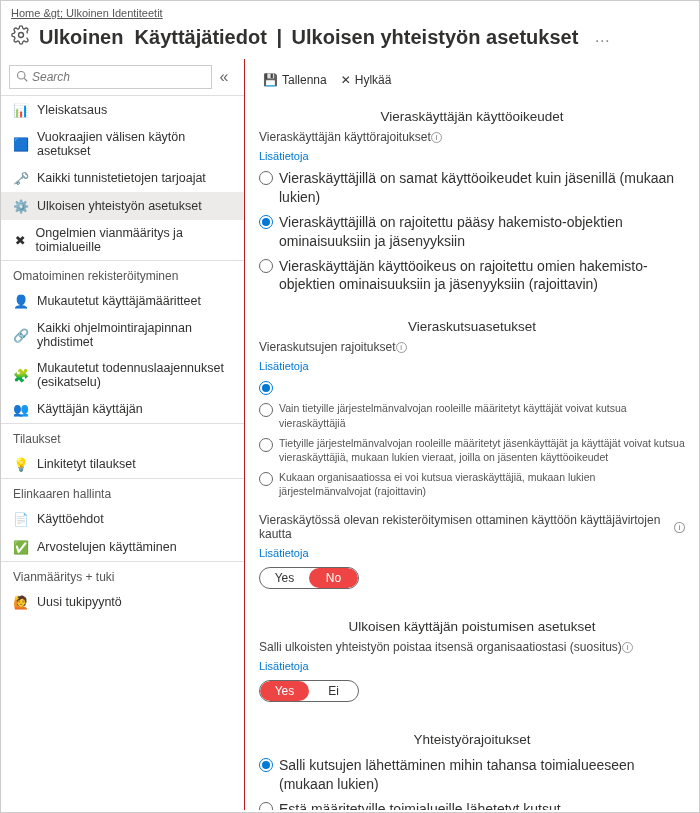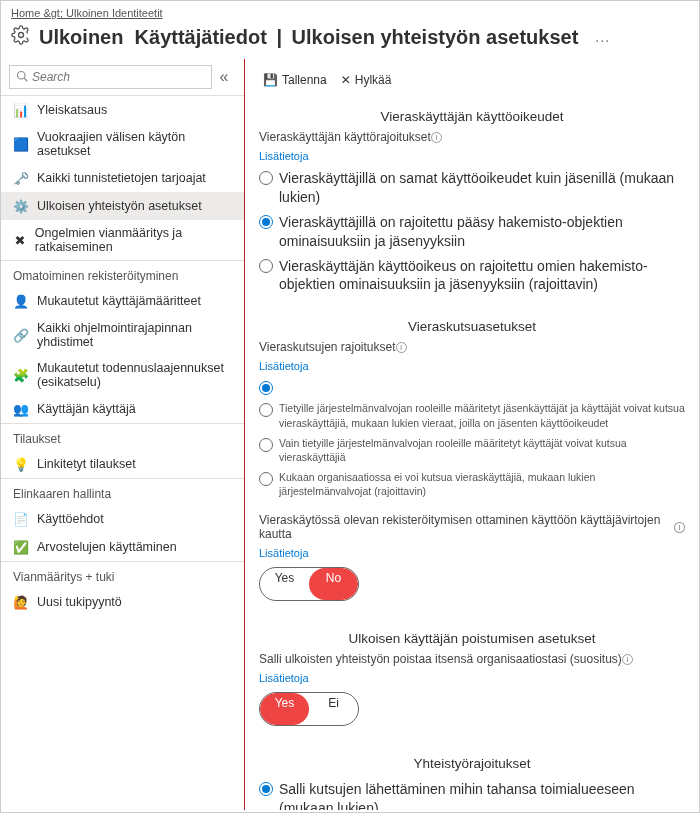--- a/index.html
+++ b/index.html
@@ -30,21 +30,21 @@
   .subtitle { font-size: 12px; color: #444; display: flex; align-items: center; margin-bottom: 2px; }
   .learn-more { font-size: 11px; color: #0078d4; cursor: pointer; margin-bottom: 4px; display: inline-block; }
   .radio-row { display: flex; align-items: flex-start; gap: 6px; padding: 3px 0; }
   .radio-row.small label { font-size: 10.5px; color: #555; }
   .radio-row label { font-size: 14px; color: #323130; line-height: 1.35; }
   .radio-row.selected label { color: #323130; }
   .radio { width: 14px; height: 14px; border: 1px solid #666; border-radius: 50%; flex-shrink: 0; margin-top: 2px; position: relative; }
   .radio.checked { border-color: #0078d4; }
   .radio.checked::after { content: ""; width: 8px; height: 8px; background: #0078d4; border-radius: 50%; position: absolute; top: 2px; left: 2px; }
   .info-icon { width: 11px; height: 11px; border: 1px solid #999; border-radius: 50%; display: inline-flex; align-items: center; justify-content: center; font-size: 8px; color: #777; }
-  .toggle { display: inline-flex; width: 100px; height: 34px; border: 1px solid #666; border-radius: 20px; overflow: hidden; margin: 4px 0 8px; }
+  .toggle { display: inline-flex; width: 100px; height: 22px; border: 1px solid #666; border-radius: 20px; overflow: hidden; margin: 4px 0 8px; }
   .toggle span { flex: 1; text-align: center; font-size: 12px; line-height: 20px; }
   .toggle .on { background: #ef4444; color: #fff; border-radius: 20px; }
   .toggle .off { color: #333; }
   .sep-line { height: 12px; }
   .inline-info { float: right; }
 </style>
 </head>
 <body>
 
 <div class="breadcrumb">
@@ -93,39 +93,39 @@
     <div class="nav-item">
         <span class="nav-icon">🗝️</span>
         <span>Kaikki tunnistetietojen tarjoajat</span>
       </div>
     <div class="nav-item active">
         <span class="nav-icon">⚙️</span>
         <span>Ulkoisen yhteistyön asetukset</span>
       </div>
     <div class="nav-item">
         <span class="nav-icon">✖</span>
-        <span>Ongelmien vianmääritys ja ratkaiseminen</span>
+        <span>Ongelmien vianmääritys ja toimialueille</span>
       </div>
 
     <div class="nav-group-label">Omatoiminen rekisteröityminen</div>
     <div class="nav-item">
         <span class="nav-icon">👤</span>
         <span>Mukautetut käyttäjämääritteet</span>
       </div>
     <div class="nav-item">
         <span class="nav-icon">🔗</span>
         <span>Kaikki ohjelmointirajapinnan yhdistimet</span>
       </div>
     <div class="nav-item">
         <span class="nav-icon">🧩</span>
         <span>Mukautetut todennuslaajennukset (esikatselu)</span>
       </div>
     <div class="nav-item">
         <span class="nav-icon">👥</span>
-        <span>Käyttäjän käyttäjä</span>
+        <span>Käyttäjän käyttäjän</span>
       </div>
 
     <div class="nav-group-label">Tilaukset</div>
     <div class="nav-item">
         <span class="nav-icon">💡</span>
         <span>Linkitetyt tilaukset</span>
       </div>
 
     <div class="nav-group-label">Elinkaaren hallinta</div>
     <div class="nav-item">
@@ -180,25 +180,25 @@
     <div class="subtitle">
         <span>Vieraskutsujen rajoitukset</span>
         <span class="info-icon">i</span>
       </div>
     <span class="learn-more">Lisätietoja</span>
     <div class="radio-row small selected">
         <div class="radio checked"></div>
       </div>
     <div class="radio-row small">
         <div class="radio"></div>
+        <label>Vain tietyille järjestelmänvalvojan rooleille määritetyt käyttäjät voivat kutsua vieraskäyttäjiä</label>
+      </div>
+    <div class="radio-row small">
+        <div class="radio"></div>
         <label>Tietyille järjestelmänvalvojan rooleille määritetyt jäsenkäyttäjät ja käyttäjät voivat kutsua vieraskäyttäjiä, mukaan lukien vieraat, joilla on jäsenten käyttöoikeudet</label>
-      </div>
-    <div class="radio-row small">
-        <div class="radio"></div>
-        <label>Vain tietyille järjestelmänvalvojan rooleille määritetyt käyttäjät voivat kutsua vieraskäyttäjiä</label>
       </div>
     <div class="radio-row small">
         <div class="radio"></div>
         <label>Kukaan organisaatiossa ei voi kutsua vieraskäyttäjiä, mukaan lukien järjestelmänvalvojat (rajoittavin)</label>
       </div>
 
     <div class="sep-line"></div>
     <div class="subtitle">
         <span>Vieraskäytössä olevan rekisteröitymisen ottaminen käyttöön käyttäjävirtojen kautta</span>
         <span class="info-icon">i</span>

